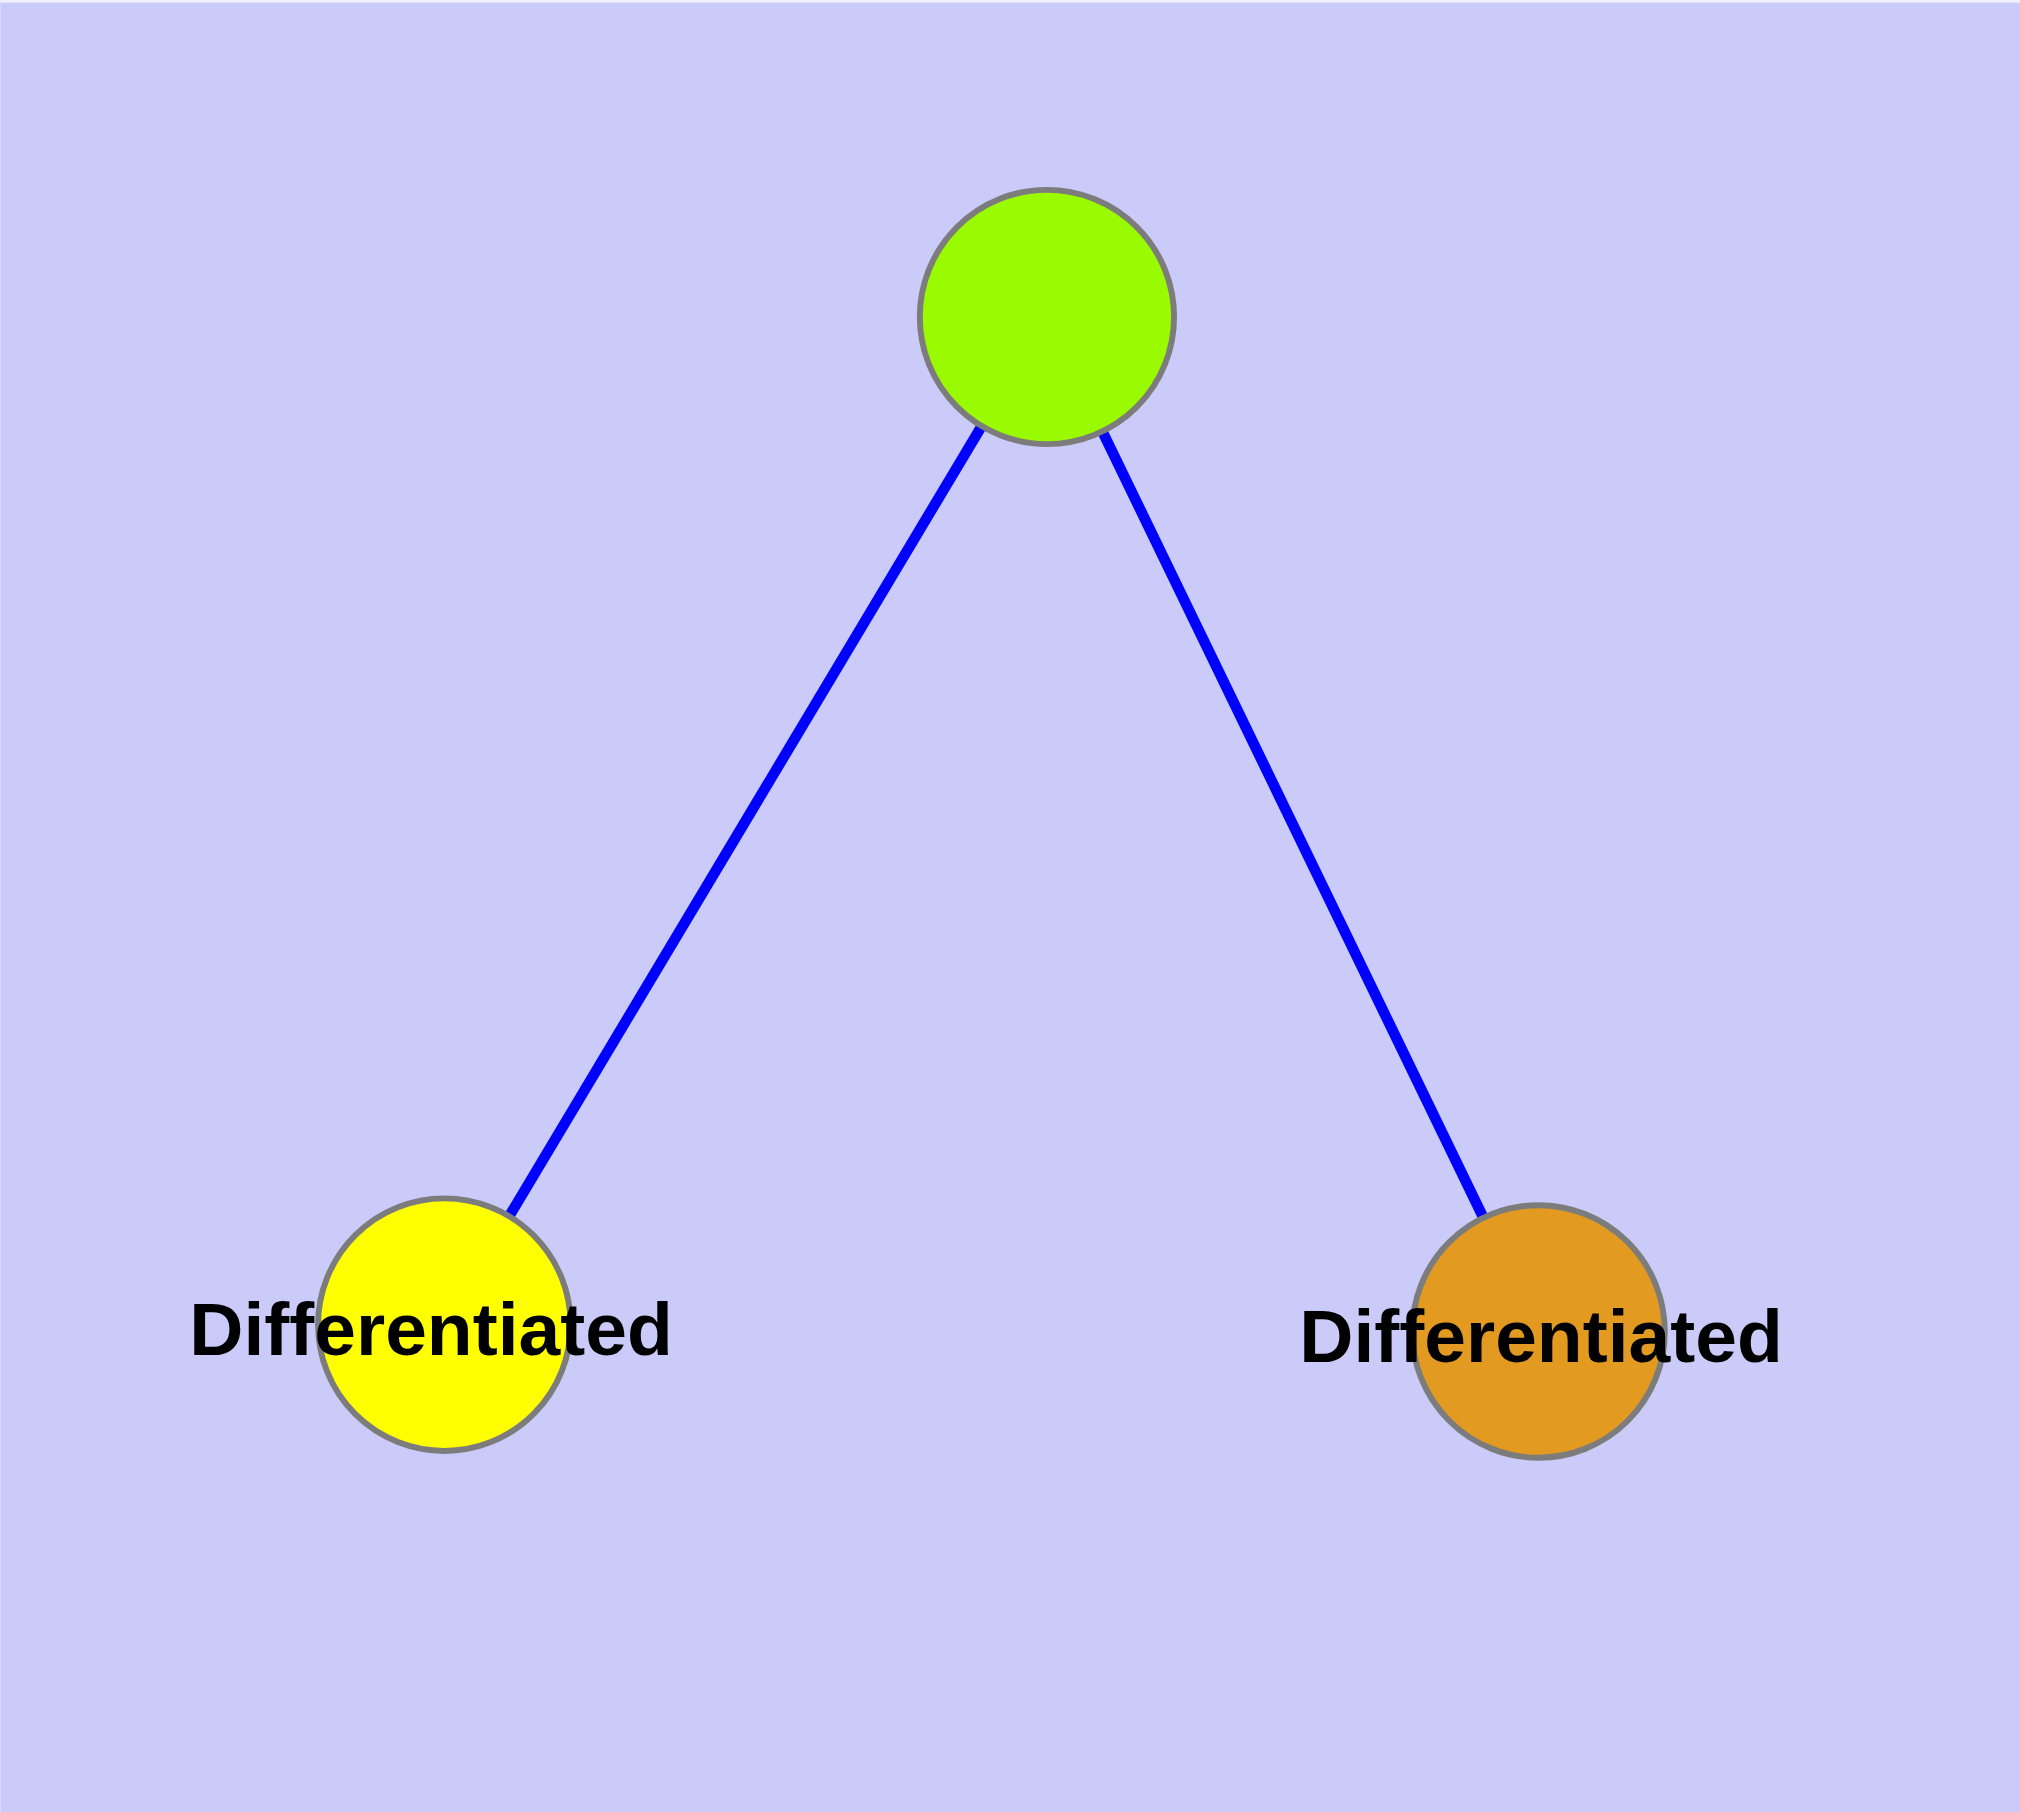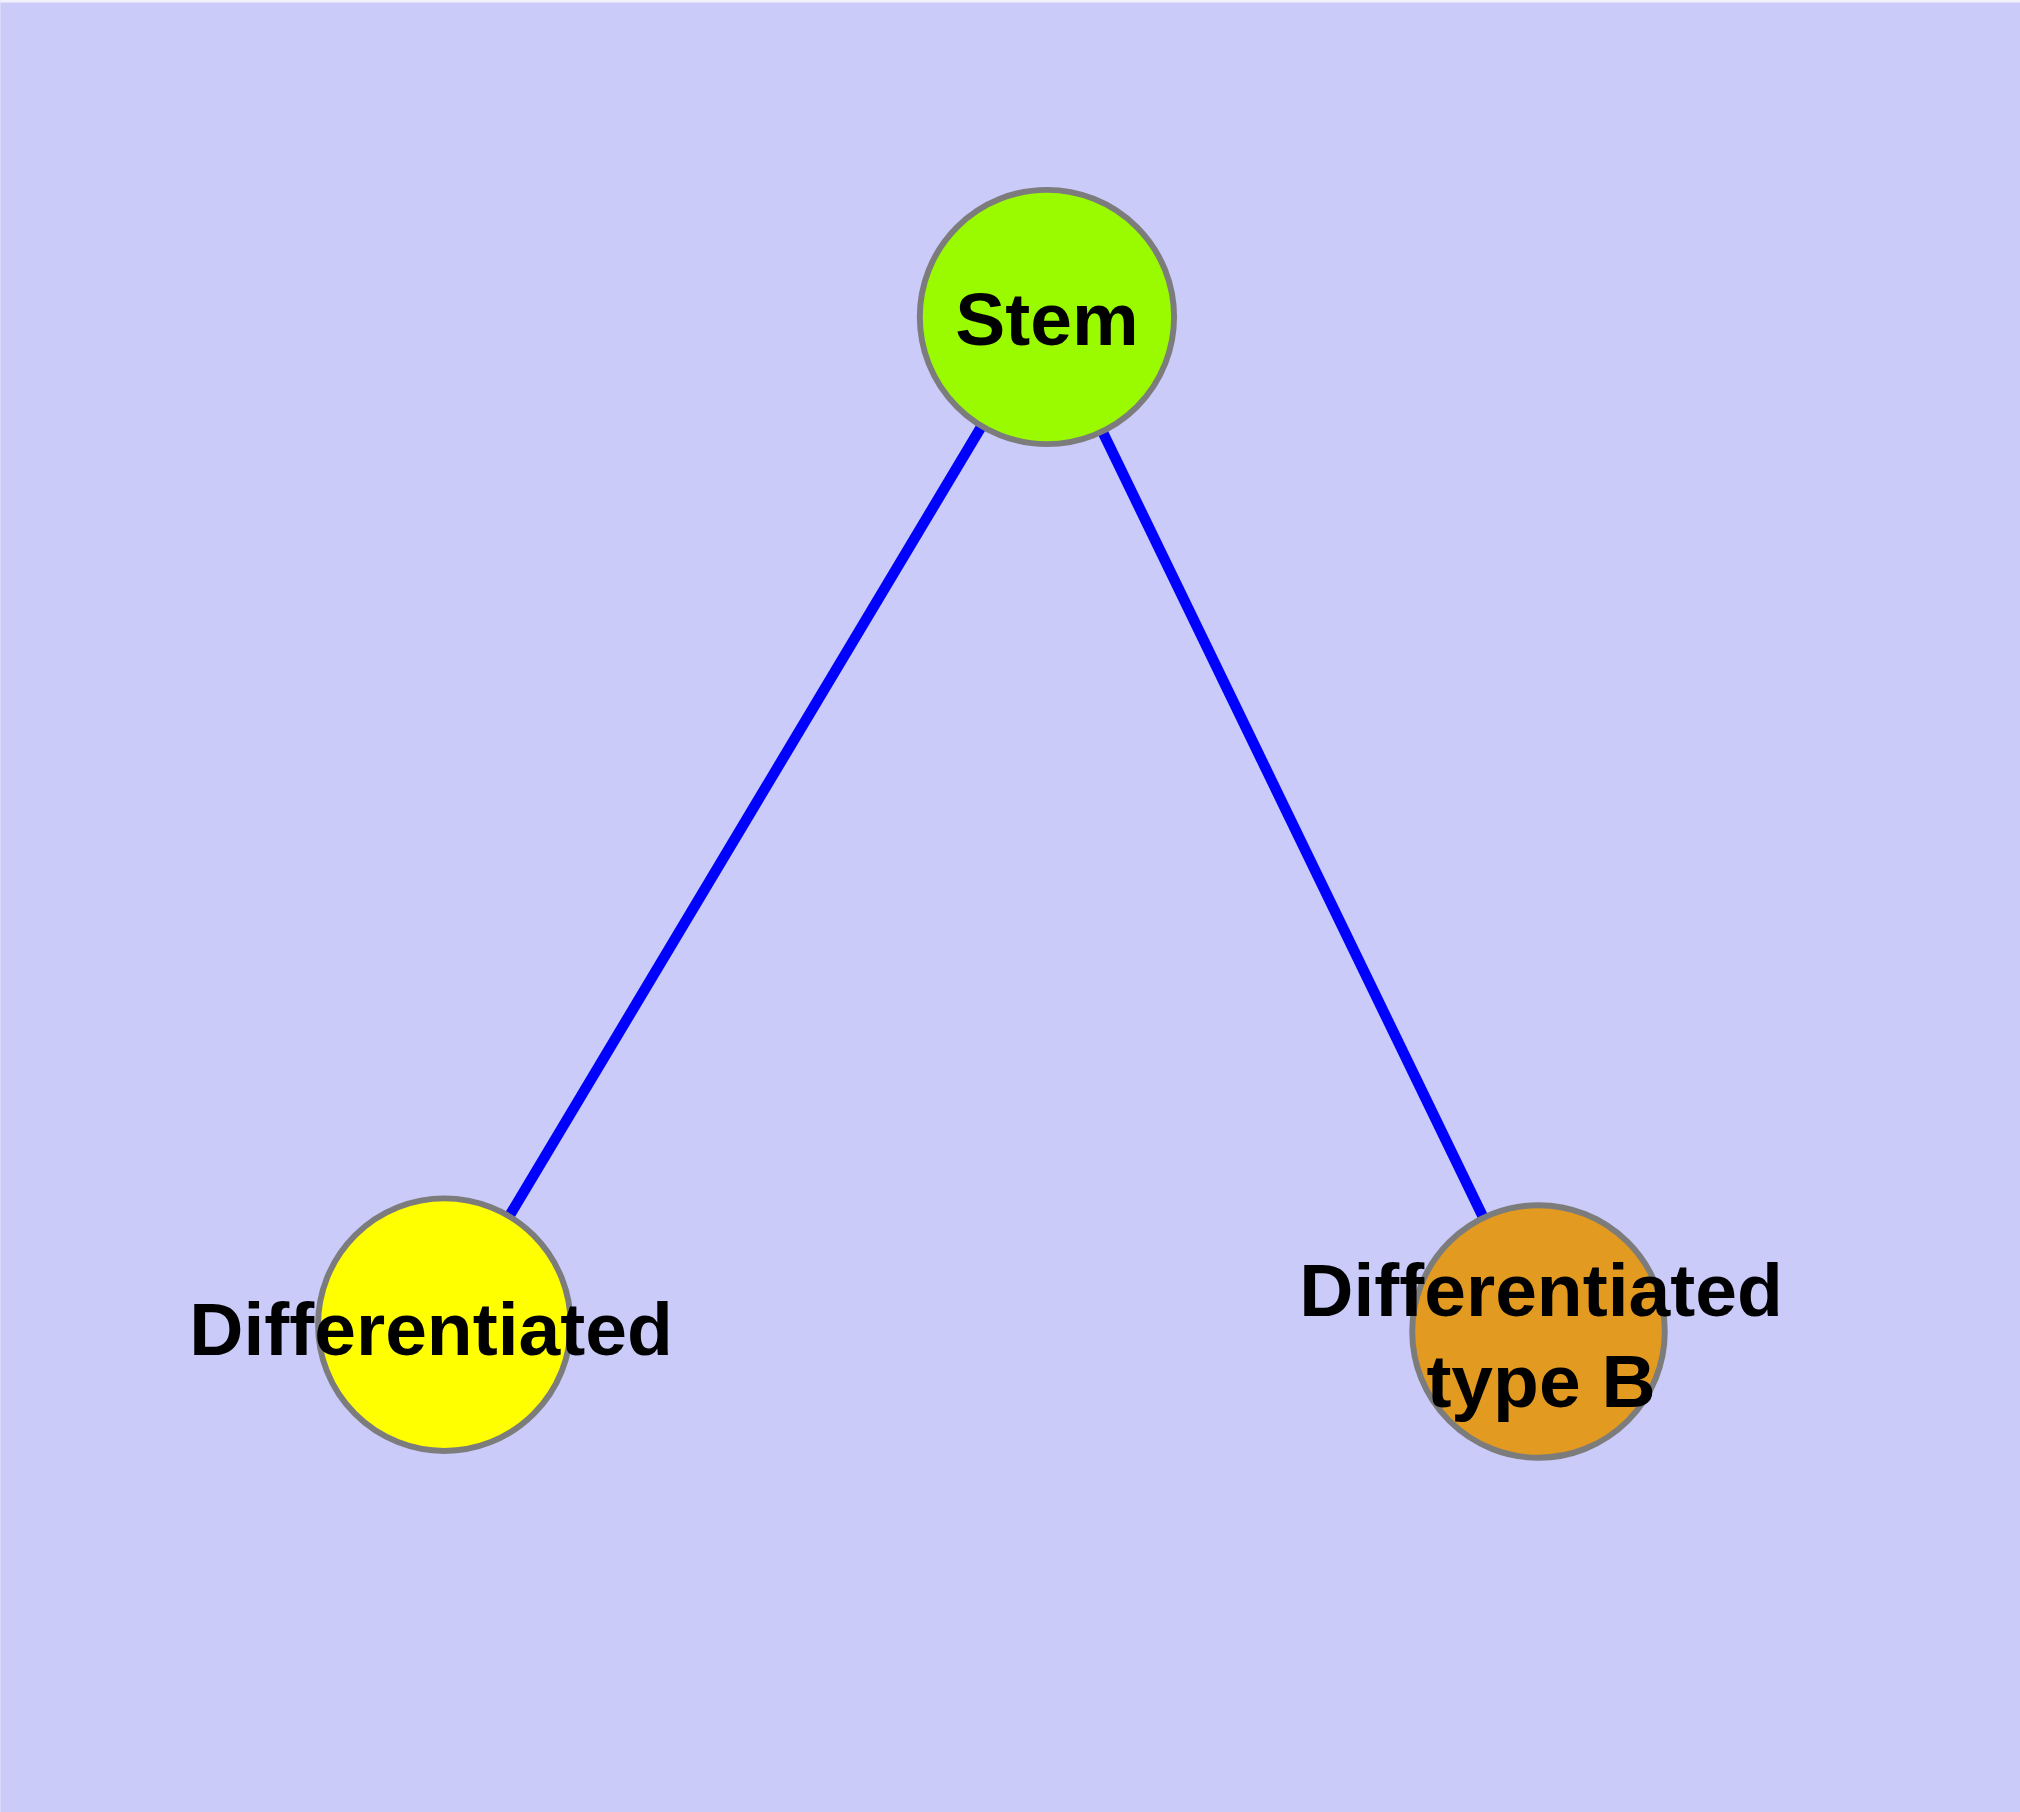--- a/index.html
+++ b/index.html
@@ -50,27 +50,23 @@
 
     <line x1="1235" y1="374" x2="1815" y2="1571" stroke-width="12.5" stroke="#0000FF"></line>
 
     <circle cx="1235" cy="374" r="150" stroke-width="7" fill="#9AFB00" stroke="#7C7C7C"></circle>
 
     <circle cx="524" cy="1563" r="149" stroke-width="7" fill="#FFFF00" stroke="#7C7C7C"></circle>
 
     <circle cx="1815" cy="1571" r="149" stroke-width="7" fill="#E29A20" stroke="#7C7C7C"></circle>
   </svg>
 
-  <div class="node-label" style="left:1047px; top:319px;">
-    <span class="line">Stem</span>
-  </div>
 
   <div class="node-label" style="left:431px; top:1329px;">
     <span class="line">Differentiated</span>
   </div>
 
   <div class="node-label" style="left:1541px; top:1336px;">
     <span class="line">Differentiated</span>
-    <span class="line">type B</span>
   </div>
 
 </div>
 
 
 </body></html>

